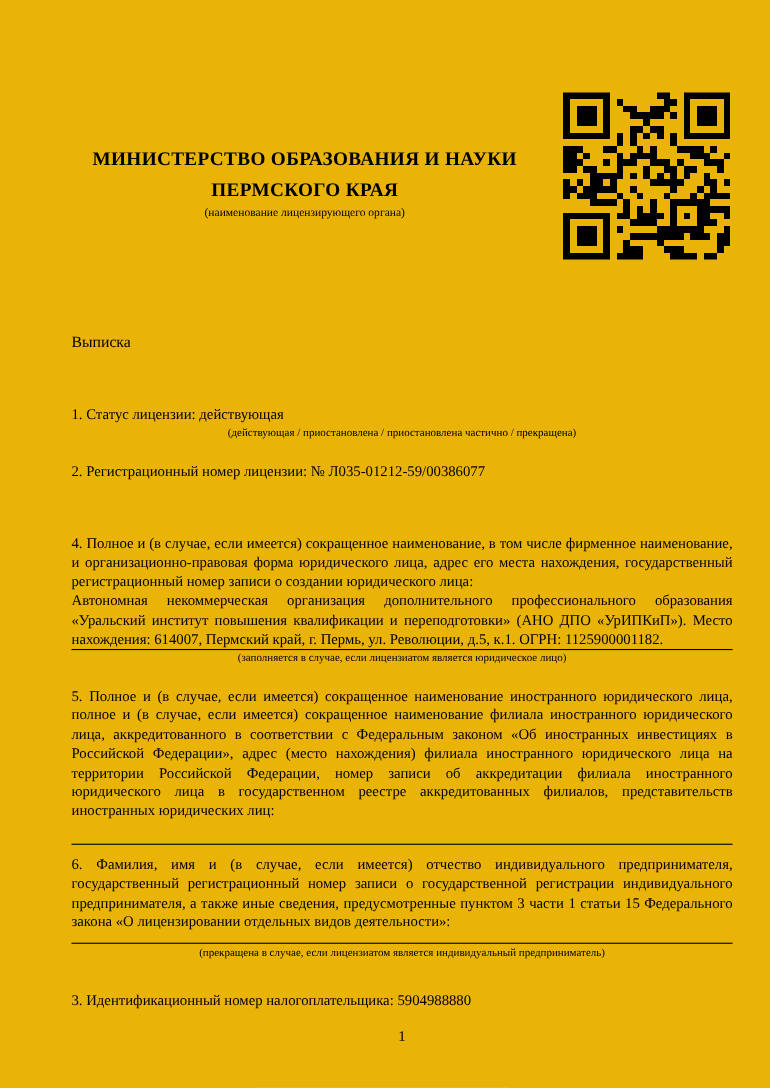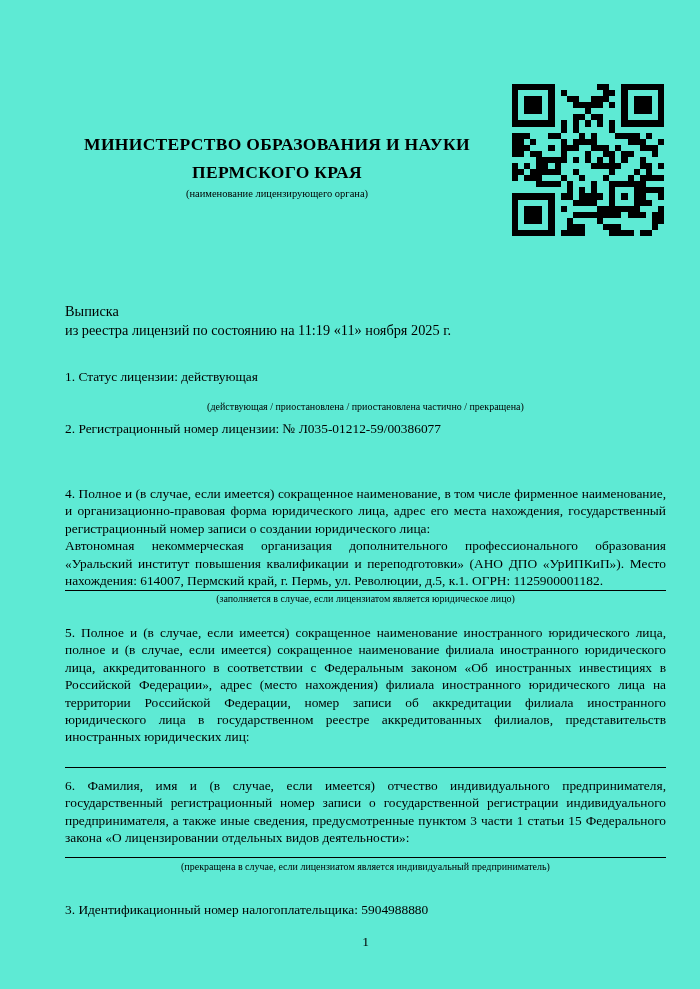--- a/index.html
+++ b/index.html
@@ -1,21 +1,21 @@
 <!DOCTYPE html>
 <html><head>
 <meta charset="utf-8">
 <style>
   html, body { margin: 0; padding: 0; }
   body { background: #ffffff; }
   .page {
     position: relative;
     width: 700px;
     height: 989px;
-    background: #5eead4;
+    background: #eab308;
     font-family: "Liberation Serif", "DejaVu Serif", serif;
     color: #000000;
     overflow: hidden;
   }
   .abs { position: absolute; }
   
   .ministry-block {
     left: 65px; top: 130px; width: 424px;
     text-align: center;
   }
@@ -38,21 +38,21 @@
   .item { left: 65px; width: 601px; font-size: 13.4px; line-height: 17.4px; }
   .single { white-space: nowrap; }
   .para { text-align: justify; }
   .note-line {
     text-align: center; font-size: 10px; line-height: 13px;
   }
   .sep {
     border-top: 1.6px solid #000; height: 0; margin: 0;
   }
   .i1 { top: 368px; }
-  .i1 .note-line { margin-top: 15px; }
+  .i1 .note-line { margin-top: 2px; }
   .i2 { top: 420px; }
   .i3 { top: 452px; }
   .i4 { top: 485px; }
   .i4 .sep { margin-top: 1px; }
   .i4 .note-line { margin-top: 1px; }
   .i5 { top: 624px; }
   .i5 .sep { margin-top: 21px; }
   .i5 .note-line { margin-top: 2px; }
   .i6 { top: 777px; }
   .i6 .sep { margin-top: 10px; }
@@ -381,21 +381,20 @@
     </svg>
 
   <div class="abs ministry-block">
     <div class="ministry-line">МИНИСТЕРСТВО ОБРАЗОВАНИЯ И НАУКИ</div>
     <div class="ministry-line">ПЕРМСКОГО КРАЯ</div>
     <div class="ministry-note">(наименование лицензирующего органа)</div>
   </div>
 
   <div class="abs intro">
     <div>Выписка</div>
-    <div>из реестра лицензий по состоянию на 11:19 «11» ноября 2025 г.</div>
   </div>
 
   <div class="abs item i1">
     <div class="single">1. Статус лицензии: действующая</div>
     <div class="note-line">(действующая / приостановлена / приостановлена частично / прекращена)</div>
   </div>
 
   <div class="abs item i2">
     <div class="single">2. Регистрационный номер лицензии: № Л035-01212-59/00386077</div>
   </div>

